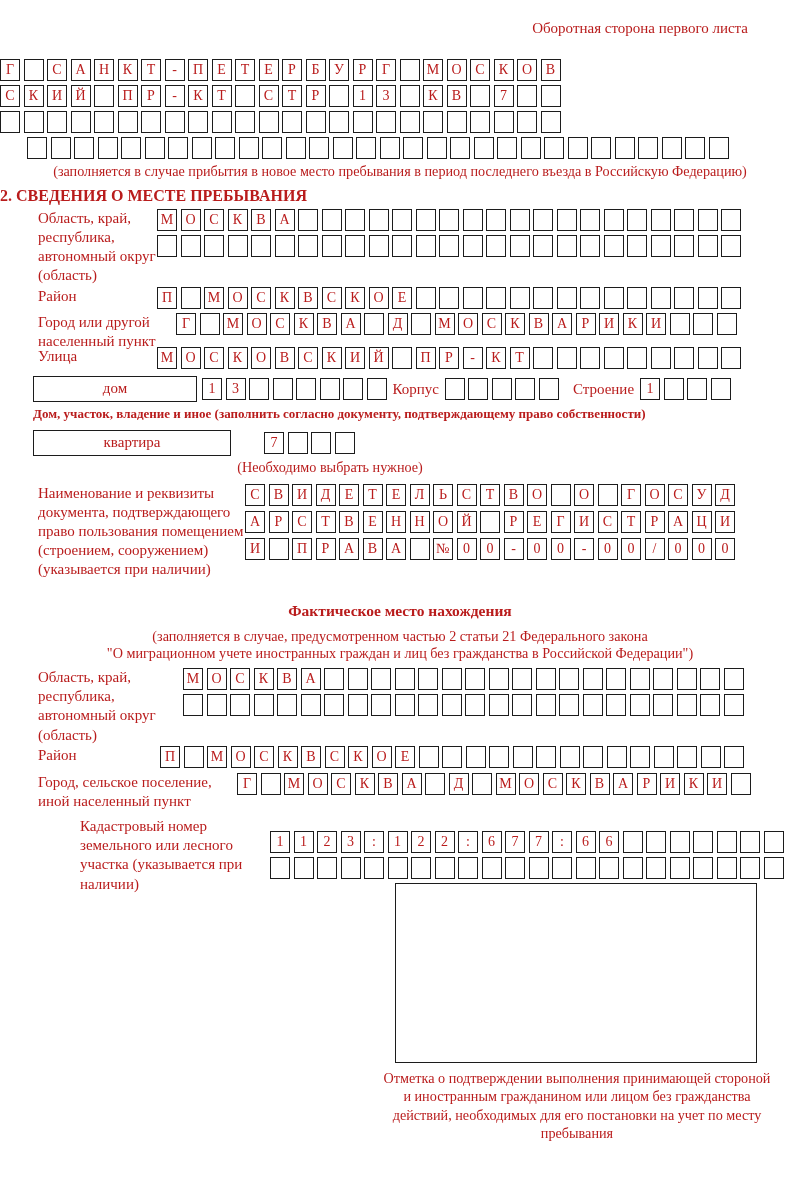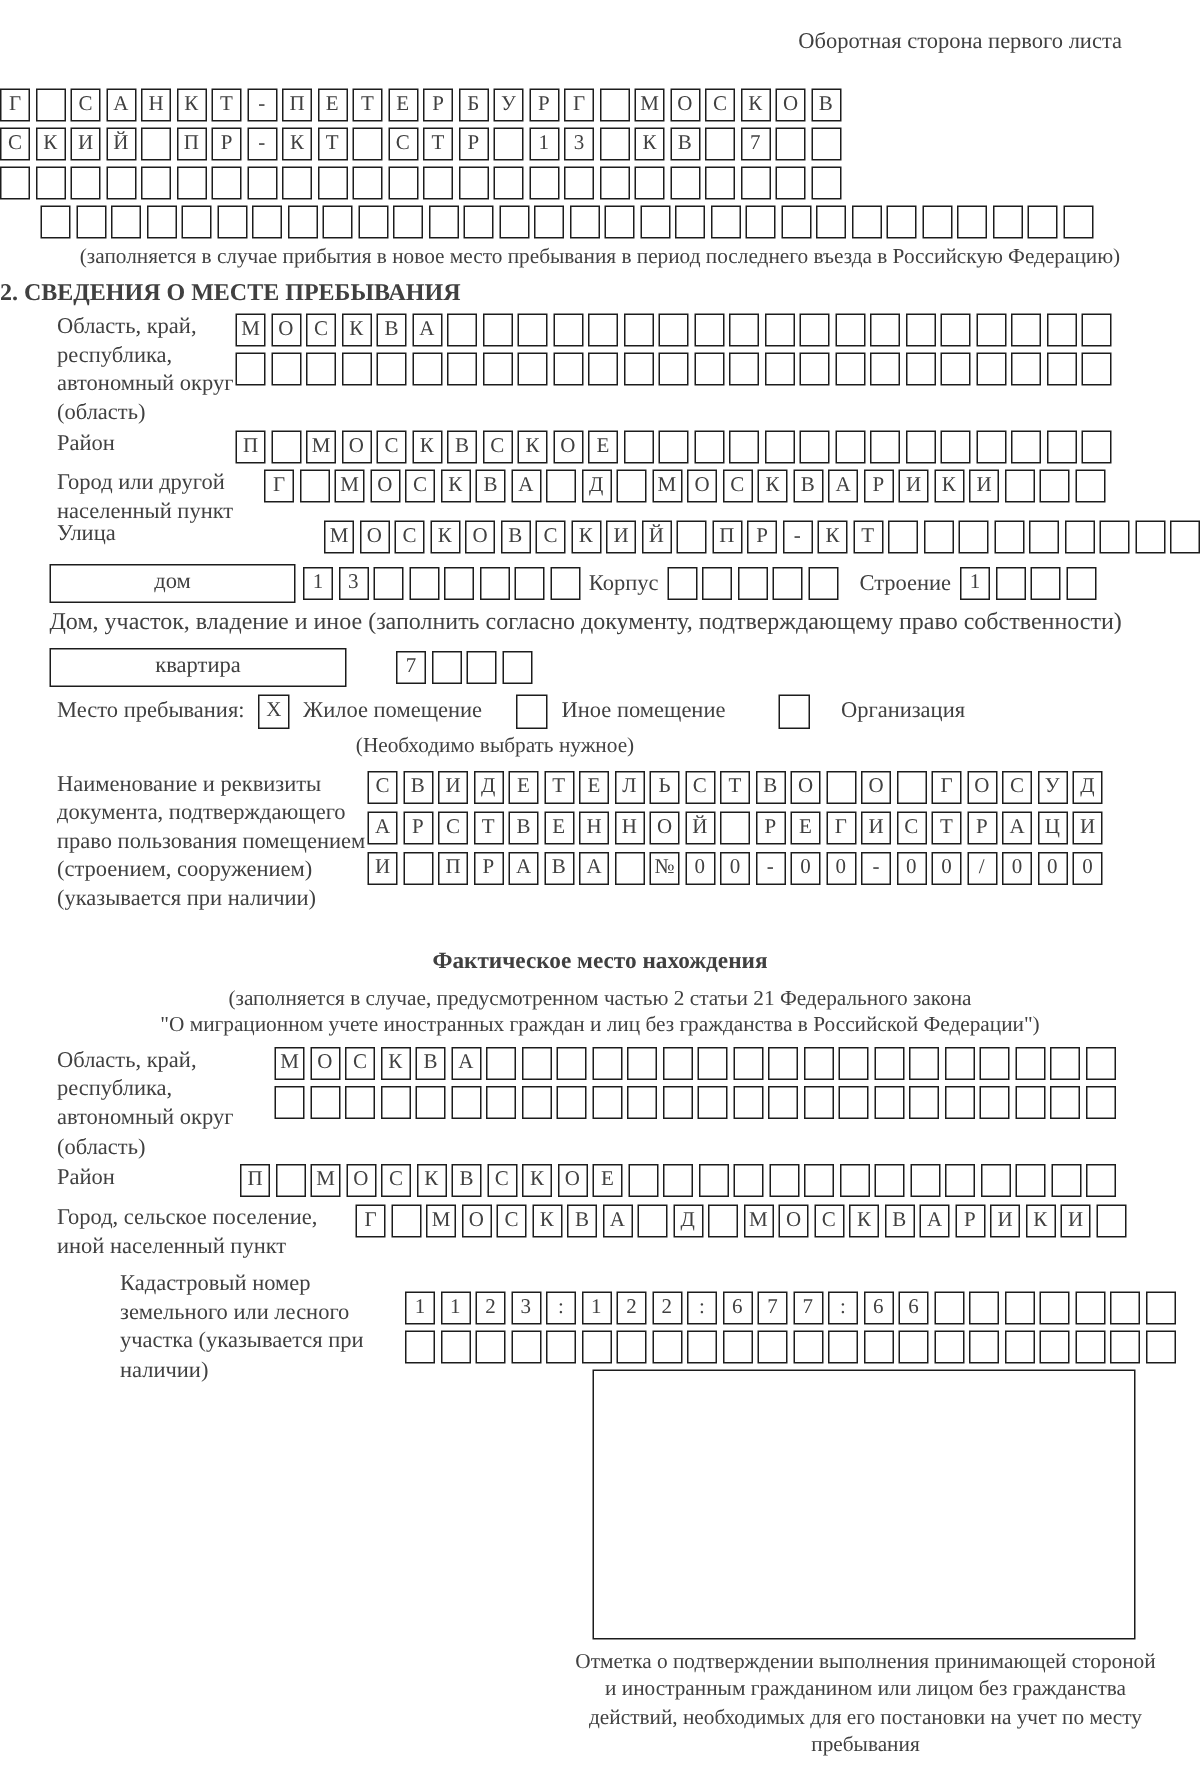--- a/index.html
+++ b/index.html
@@ -1,19 +1,19 @@
 <!DOCTYPE html>
 <html><head>
 <meta charset="utf-8">
 <style>
   * { margin:0; padding:0; box-sizing:border-box; }
   html,body { background:#ffffff; }
   .page {
     position:relative; width:800px; height:1180px; margin:0 auto;
-    background:#fff; color:#404040;
+    background:#fff; color:#b91c1c;
     font-family:"Liberation Serif","DejaVu Serif",serif;
     font-size:15px; overflow:hidden; padding-top:20px;
   }
   .corner { text-align:right; padding-right:52px; font-size:15px; }
   .row { display:flex; align-items:flex-start; }
   .flabel { flex:none; padding-left:38px; line-height:1.28; }
   .cellstack { display:flex; flex-direction:column; gap:4px; }
   .cells { display:flex; gap:3.5px; }
   .cell {
     flex:none; width:20px; height:22px; border:1.5px solid #1c1c1c;
@@ -274,21 +274,21 @@
         <div class="cell">Р</div>
         <div class="cell">И</div>
         <div class="cell">К</div>
         <div class="cell">И</div>
         <div class="cell"></div>
         <div class="cell"></div>
         <div class="cell"></div>
       </div>
   </div>
 
-  <div class="row" style="margin-top:-6px;justify-content:space-between;">
+  <div class="row" style="margin-top:-6px;">
     <div class="flabel" style="width:157px;">Улица</div>
     <div class="cells">
         <div class="cell">М</div>
         <div class="cell">О</div>
         <div class="cell">С</div>
         <div class="cell">К</div>
         <div class="cell">О</div>
         <div class="cell">В</div>
         <div class="cell">С</div>
         <div class="cell">К</div>
@@ -333,41 +333,32 @@
         <div class="cell"></div>
       </div>
     <div class="inline-lbl" style="padding-left:14px;">Строение</div>
     <div class="cells">
         <div class="cell">1</div>
         <div class="cell"></div>
         <div class="cell"></div>
         <div class="cell"></div>
       </div>
   </div>
-  <div style="margin:4px 0 0 33px; font-size:16px;">Дом, участок, владение и иное (заполнить согласно документу, подтверждающему право собственности)</div>
+  <div style="margin:4px 0 0 33px; font-size:13px;font-weight:bold;">Дом, участок, владение и иное (заполнить согласно документу, подтверждающему право собственности)</div>
 
   <div class="row" style="margin-top:8px; margin-left:33px; align-items:center;gap:28px;">
     <div class="bigbox" style="width:198px; margin-right:5px;">квартира</div>
     <div class="cells">
         <div class="cell">7</div>
         <div class="cell"></div>
         <div class="cell"></div>
         <div class="cell"></div>
       </div>
   </div>
 
-  <div class="row" style="margin-top:5px; margin-left:38px; align-items:center; gap:9px;">
-    <div>Место пребывания:</div>
-    <div class="chkbox">X</div>
-    <div>Жилое помещение</div>
-    <div class="chkbox" style="margin-left:14px;"></div>
-    <div>Иное помещение</div>
-    <div class="chkbox" style="margin-left:26px;"></div>
-    <div style="margin-left:12px;">Организация</div>
-  </div>
   <div class="note" style="width:660px; margin-top:3px;">(Необходимо выбрать нужное)</div>
 
   <div class="row" style="margin-top:7px; min-height:116px;">
     <div class="flabel" style="width:245px;">Наименование и реквизиты документа, подтверждающего право пользования помещением (строением, сооружением) (указывается при наличии)</div>
     <div class="cellstack" style="gap:5px;">
       <div class="cells">
           <div class="cell">С</div>
           <div class="cell">В</div>
           <div class="cell">И</div>
           <div class="cell">Д</div>

